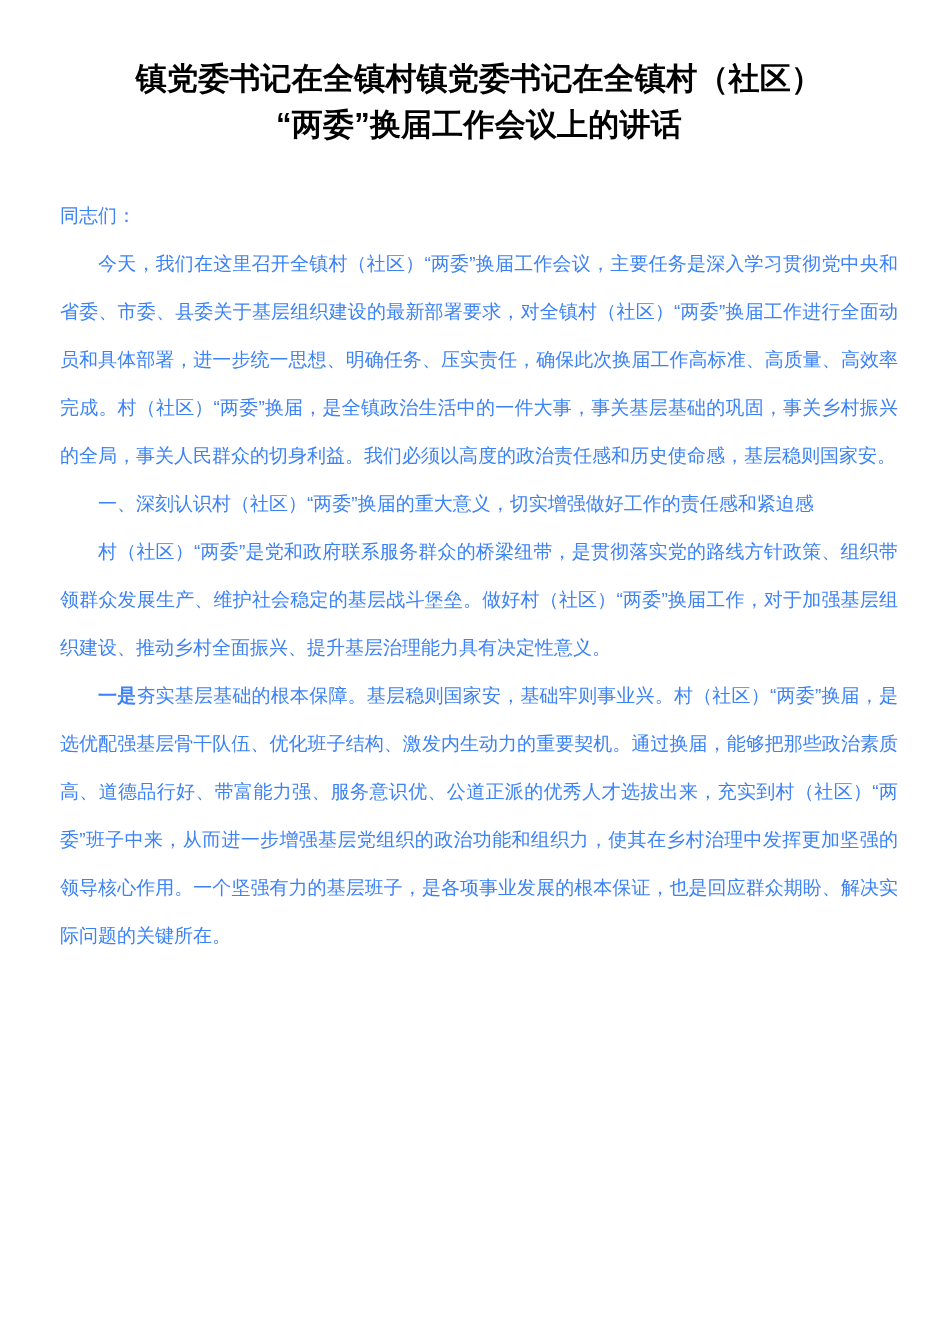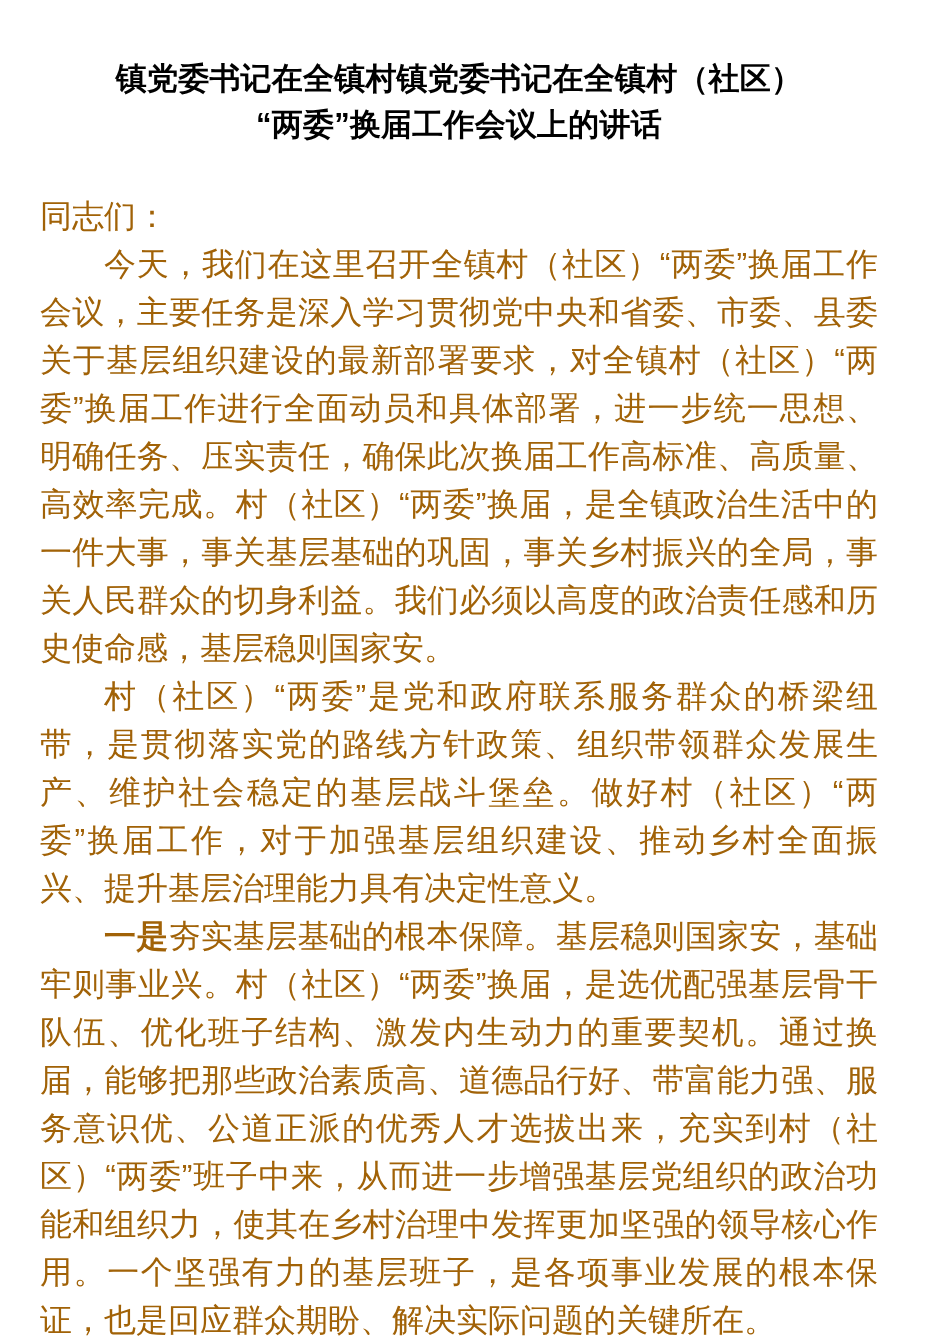--- a/index.html
+++ b/index.html
@@ -15,21 +15,21 @@
     width: 950px;
     height: 1344px;
     background: #ffffff;
     position: relative;
     overflow: hidden;
     box-sizing: border-box;
     padding: 0;
   }
   .doc-body {
     position: absolute;
-    left: 40px;
+    left: 60px;
     top: 0;
     width: 838px;
   }
   .doc-title {
     font-size: 31px;
     font-weight: bold;
     text-align: center;
     line-height: 46px;
     letter-spacing: 0.2px;
     margin: 0;
@@ -37,26 +37,26 @@
     color: #000;
   }
   .doc-title .tline {
     display: block;
     white-space: pre;
   }
   .spacer-after-title {
     height: 44px;
   }
   p.para {
-    font-size: 32px;
+    font-size: 19px;
     line-height: 48px;
     margin: 0;
     text-align: justify;
     text-justify: inter-character;
-    color: #a16207;
+    color: #3b82f6;
     letter-spacing: 0px;
     word-break: break-all;
   }
   p.salutation {
     text-indent: 0;
     margin-bottom: 0;
   }
   p.indent {
     text-indent: 2em;
   }
@@ -81,20 +81,21 @@
       <span class="tline">镇党委书记在全镇村镇党委书记在全镇村（社区）</span>
       <span class="tline">“两委”换届工作会议上的讲话</span>
     </h1>
 
     <div class="spacer-after-title"></div>
 
     <p class="para salutation nojust">同志们：</p>
 
     <p class="para indent">今天，我们在这里召开全镇村（社区）“两委”换届工作会议，主要任务是深入学习贯彻党中央和省委、市委、县委关于基层组织建设的最新部署要求，对全镇村（社区）“两委”换届工作进行全面动员和具体部署，进一步统一思想、明确任务、压实责任，确保此次换届工作高标准、高质量、高效率完成。村（社区）“两委”换届，是全镇政治生活中的一件大事，事关基层基础的巩固，事关乡村振兴的全局，事关人民群众的切身利益。我们必须以高度的政治责任感和历史使命感，基层稳则国家安。</p>
 
+    <p class="para heading-para">一、深刻认识村（社区）“两委”换届的重大意义，切实增强做好工作的责任感和紧迫感</p>
 
     <p class="para indent">村（社区）“两委”是党和政府联系服务群众的桥梁纽带，是贯彻落实党的路线方针政策、组织带领群众发展生产、维护社会稳定的基层战斗堡垒。做好村（社区）“两委”换届工作，对于加强基层组织建设、推动乡村全面振兴、提升基层治理能力具有决定性意义。</p>
 
     <p class="para indent">
       <span class="bold-lead">一是</span><span>夯实基层基础的根本保障。基层稳则国家安，基础牢则事业兴。村（社区）“两委”换届，是选优配强基层骨干队伍、优化班子结构、激发内生动力的重要契机。通过换届，能够把那些政治素质高、道德品行好、带富能力强、服务意识优、公道正派的优秀人才选拔出来，充实到村（社区）“两委”班子中来，从而进一步增强基层党组织的政治功能和组织力，使其在乡村治理中发挥更加坚强的领导核心作用。一个坚强有力的基层班子，是各项事业发展的根本保证，也是回应群众期盼、解决实际问题的关键所在。</span>
     </p>
 
   </div>
 </div>
 

